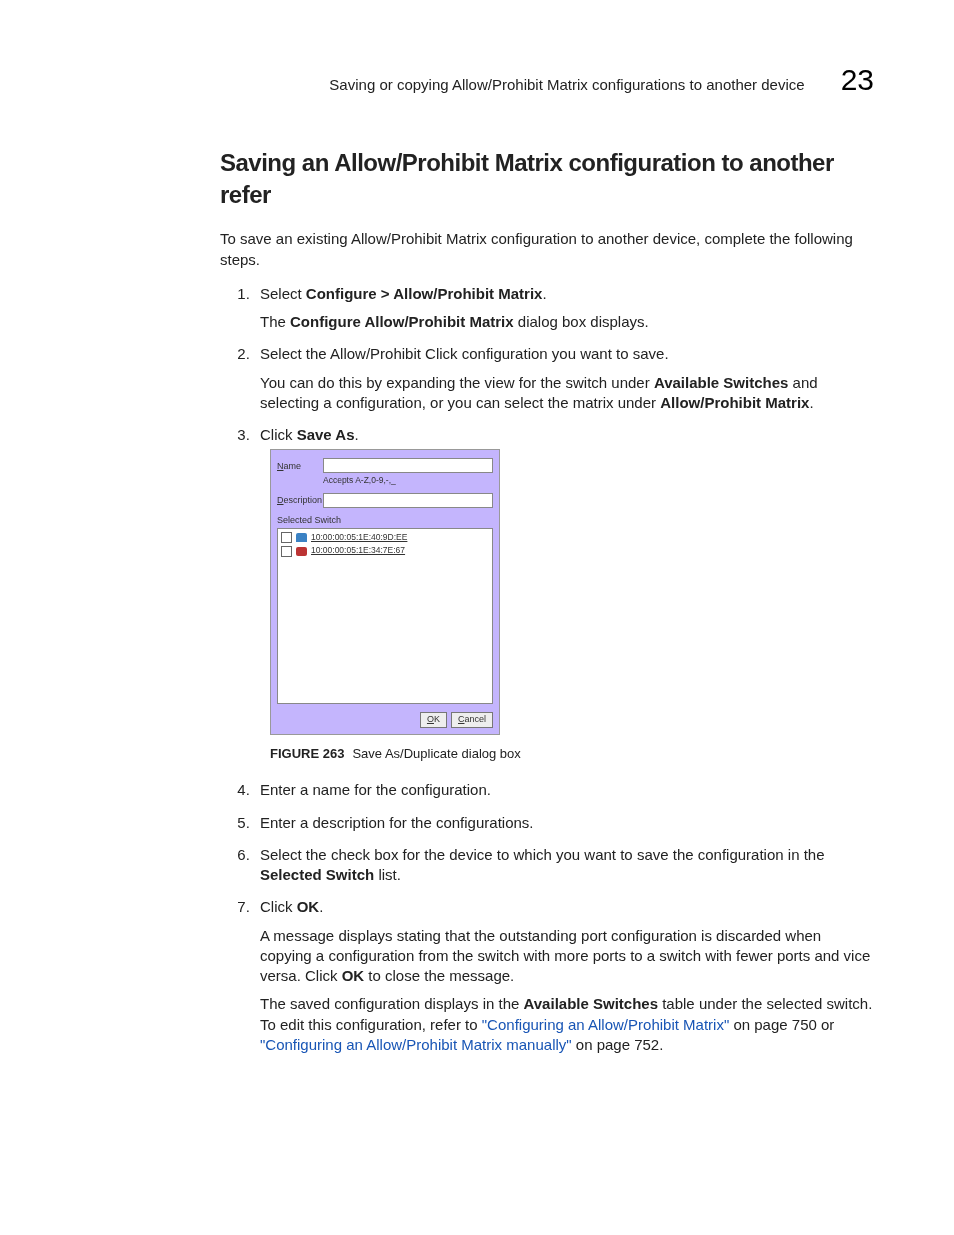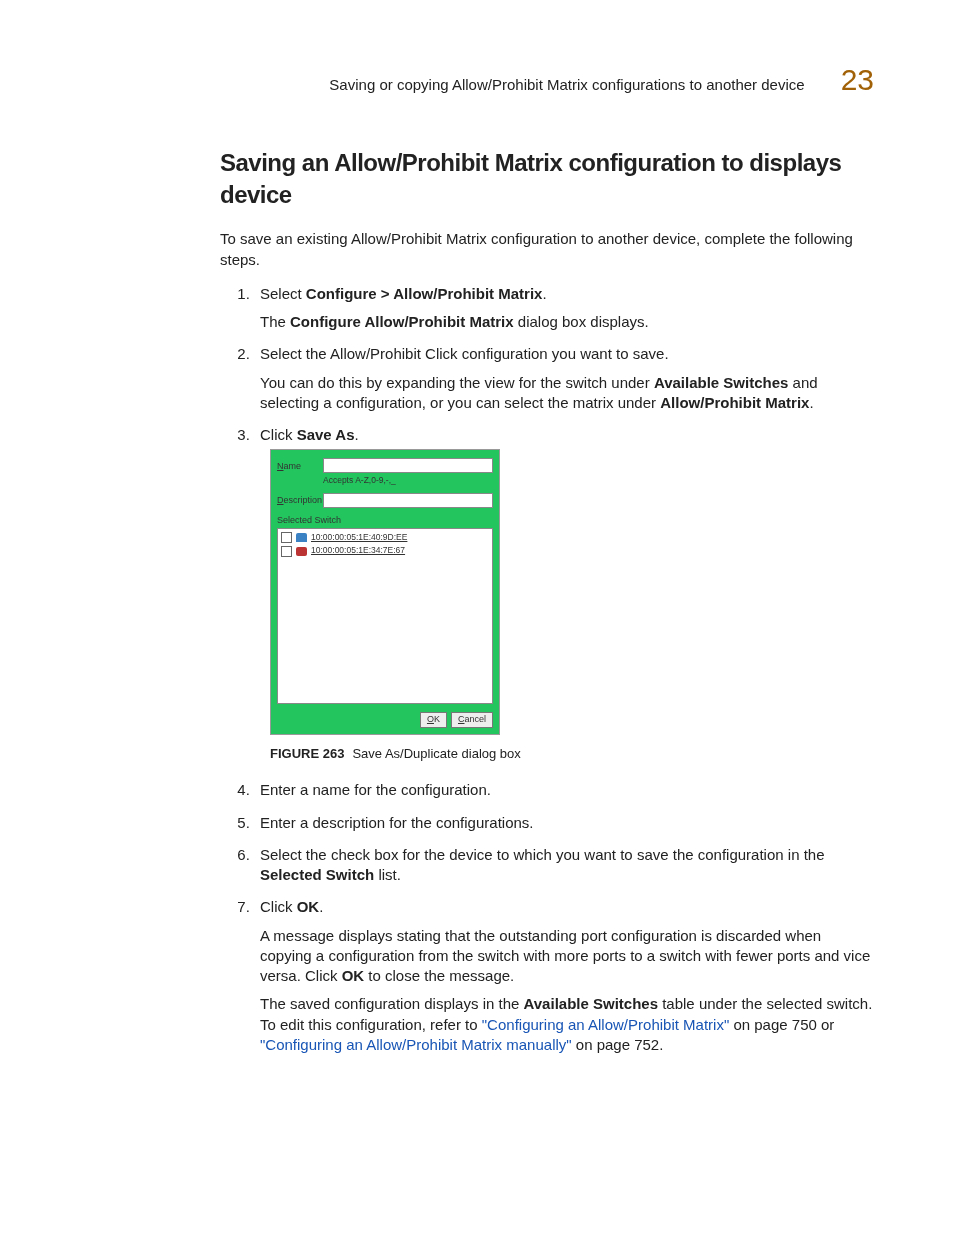--- a/index.html
+++ b/index.html
@@ -28,21 +28,21 @@
     gap: 36px;
     margin-bottom: 46px;
   }
   .header-title {
     font-size: 15px;
     color: #222;
   }
   .header-num {
     font-size: 30px;
     font-weight: 400;
-    color: #a16207;
+    color: #000000;
   }
   .content {
     margin-left: 140px;
   }
   h1.section {
     font-family: Arial, Helvetica, sans-serif;
     font-weight: 700;
     font-size: 24px;
     letter-spacing: -0.5px;
     margin: 0 0 18px 0;
@@ -61,21 +61,21 @@
   .step-body {
     margin-top: 8px;
   }
   .bold { font-weight: 700; }
   a.link { color: #1855b5; text-decoration: none; }
 
   
   .dialog {
     width: 216px;
     border: 1px solid #999;
-    background: #22c55e;
+    background: #c4b5fd;
     padding: 8px 6px 6px 6px;
     font-size: 9px;
     color: #333;
     margin: 4px 0 6px 10px;
   }
   .dlg-row { display: flex; align-items: center; margin-bottom: 6px; }
   .dlg-lbl { width: 46px; }
   .dlg-lbl u { text-decoration: underline; }
   .dlg-input {
     flex: 1;
@@ -127,21 +127,21 @@
 
 <div class="page">
 
   <div class="header">
     <span class="header-title">Saving or copying Allow/Prohibit Matrix configurations to another device</span>
     <span class="header-num">23</span>
   </div>
 
   <div class="content">
 
-    <h1 class="section">Saving an Allow/Prohibit Matrix configuration to displays device</h1>
+    <h1 class="section">Saving an Allow/Prohibit Matrix configuration to another refer</h1>
 
     <p>To save an existing Allow/Prohibit Matrix configuration to another device, complete the following steps.</p>
 
     <ol class="steps">
 
       <li>
         <span>
           <span>Select </span><span class="bold">Configure &gt; Allow/Prohibit Matrix</span><span>.</span>
         </span>
         <div class="step-body">

